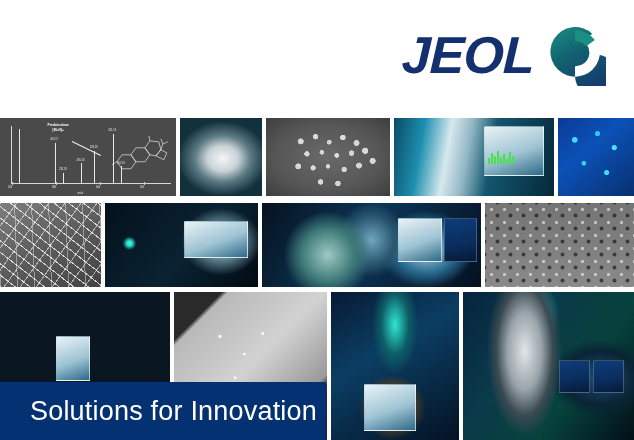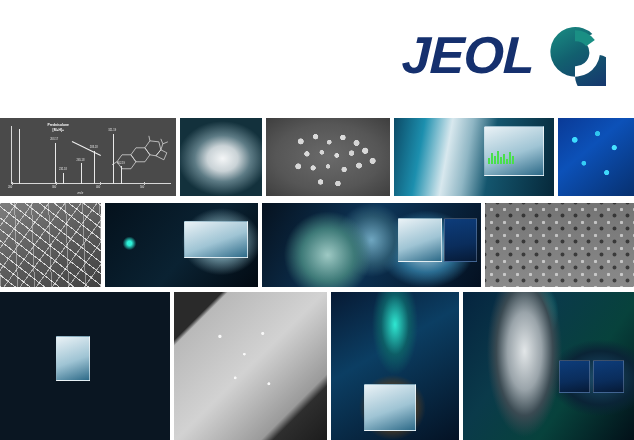--- a/index.html
+++ b/index.html
@@ -297,14 +297,17 @@
       <div class="tile t-sem-column" style="flex:130">
         <div class="screen-glow" style="left:26%;top:62%;width:40%;height:32%;"></div>
       </div>
       <div class="tile t-microscope-big" style="flex:173">
         <div class="screen-dark" style="left:56%;top:46%;width:18%;height:22%;"></div>
         <div class="screen-dark" style="left:76%;top:46%;width:18%;height:22%;"></div>
       </div>
     </div>
   </div>
 
+  <div id="banner">
+    <span id="banner-text">Solutions for Innovation</span>
+  </div>
 
 </div>
 
 </body></html>

